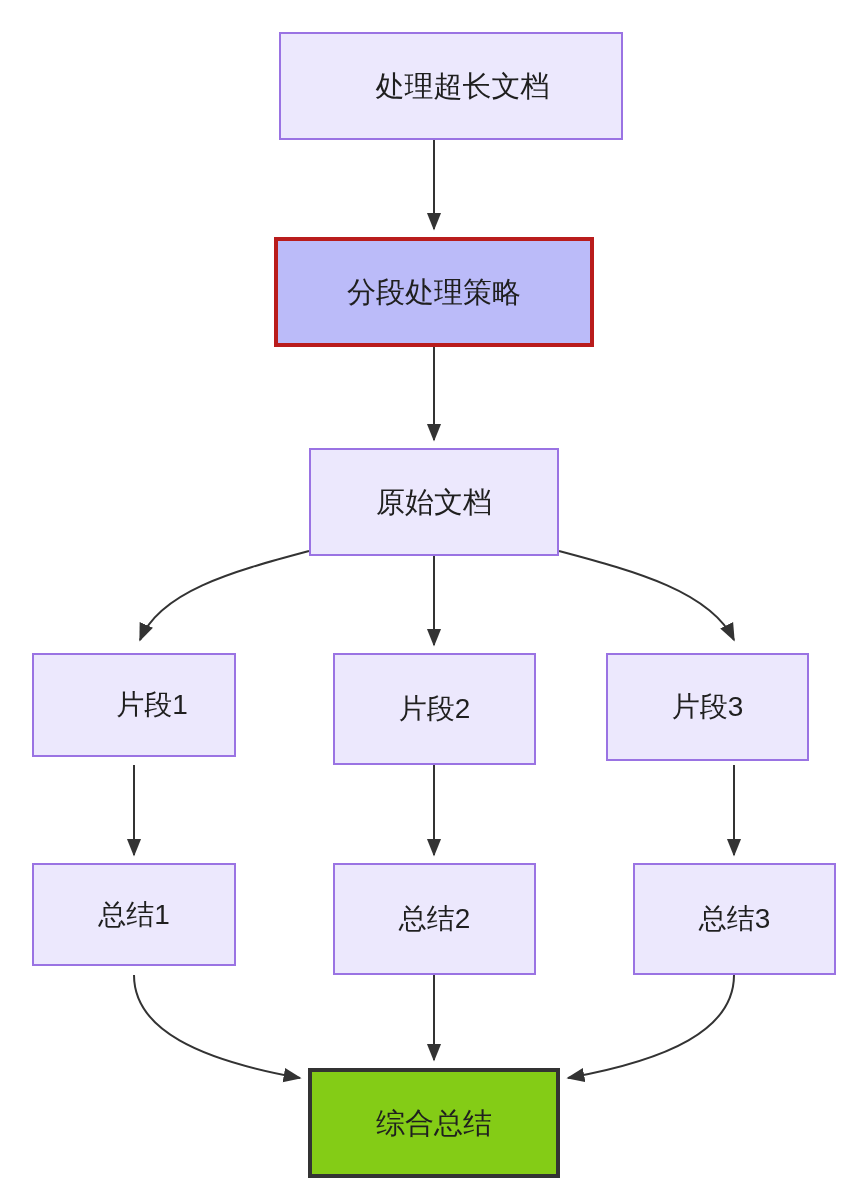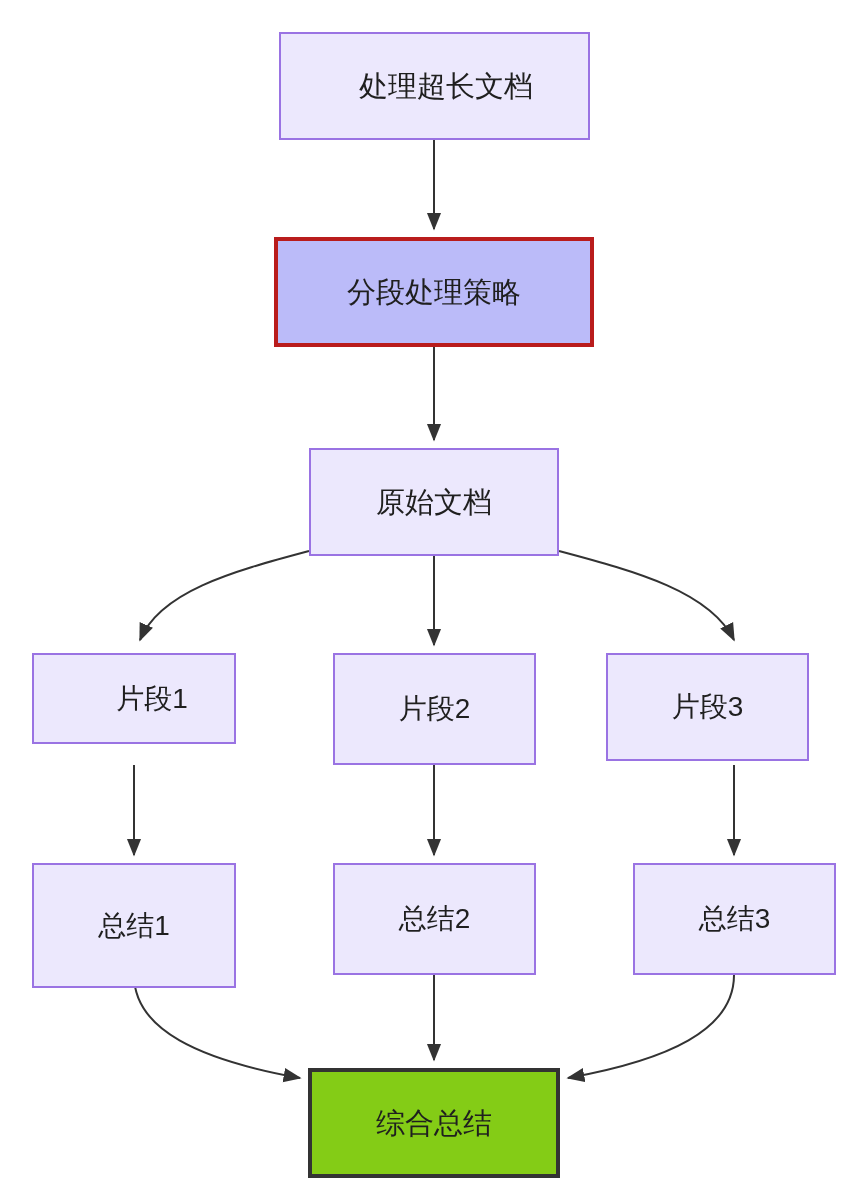--- a/index.html
+++ b/index.html
@@ -84,45 +84,45 @@
 
     <path d="M734,765 L734,855" stroke="#333333" stroke-width="2" fill="none" marker-end="url(#ah)"></path>
 
     <path d="M134,975 C134,1030 200,1060 300,1078" stroke="#333333" stroke-width="2" fill="none" marker-end="url(#ah)"></path>
 
     <path d="M434,975 L434,1060" stroke="#333333" stroke-width="2" fill="none" marker-end="url(#ah)"></path>
 
     <path d="M734,975 C734,1030 668,1060 568,1078" stroke="#333333" stroke-width="2" fill="none" marker-end="url(#ah)"></path>
   </svg>
 
-  <div class="node normal" style="left: 279px; top: 32px; width: 311px; height: 108px; padding-left: 23px;">
+  <div class="node normal" style="left: 279px; top: 32px; width: 344px; height: 108px; padding-left: 23px;">
     <span>处理超长文档</span>
   </div>
 
   <div class="node highlight" style="left: 274px; top: 237px; width: 320px; height: 110px;">
     <span>分段处理策略</span>
   </div>
 
   <div class="node normal" style="left: 309px; top: 448px; width: 250px; height: 108px;">
     <span>原始文档</span>
   </div>
 
-  <div class="node normal small" style="left: 32px; top: 653px; width: 204px; height: 91px; padding-left: 36px;">
+  <div class="node normal small" style="left: 32px; top: 653px; width: 204px; height: 104px; padding-left: 36px;">
     <span>片段1</span>
   </div>
 
   <div class="node normal small" style="left: 333px; top: 653px; width: 203px; height: 112px;">
     <span>片段2</span>
   </div>
 
   <div class="node normal small" style="left: 606px; top: 653px; width: 203px; height: 108px;">
     <span>片段3</span>
   </div>
 
-  <div class="node normal small" style="left: 32px; top: 863px; width: 204px; height: 125px; text-align: center;">
+  <div class="node normal small" style="left: 32px; top: 863px; width: 204px; height: 103px; text-align: center;">
     <span>总结1</span>
   </div>
 
   <div class="node normal small" style="left: 333px; top: 863px; width: 203px; height: 112px;">
     <span>总结2</span>
   </div>
 
   <div class="node normal small" style="left: 633px; top: 863px; width: 203px; height: 112px;">
     <span>总结3</span>
   </div>

